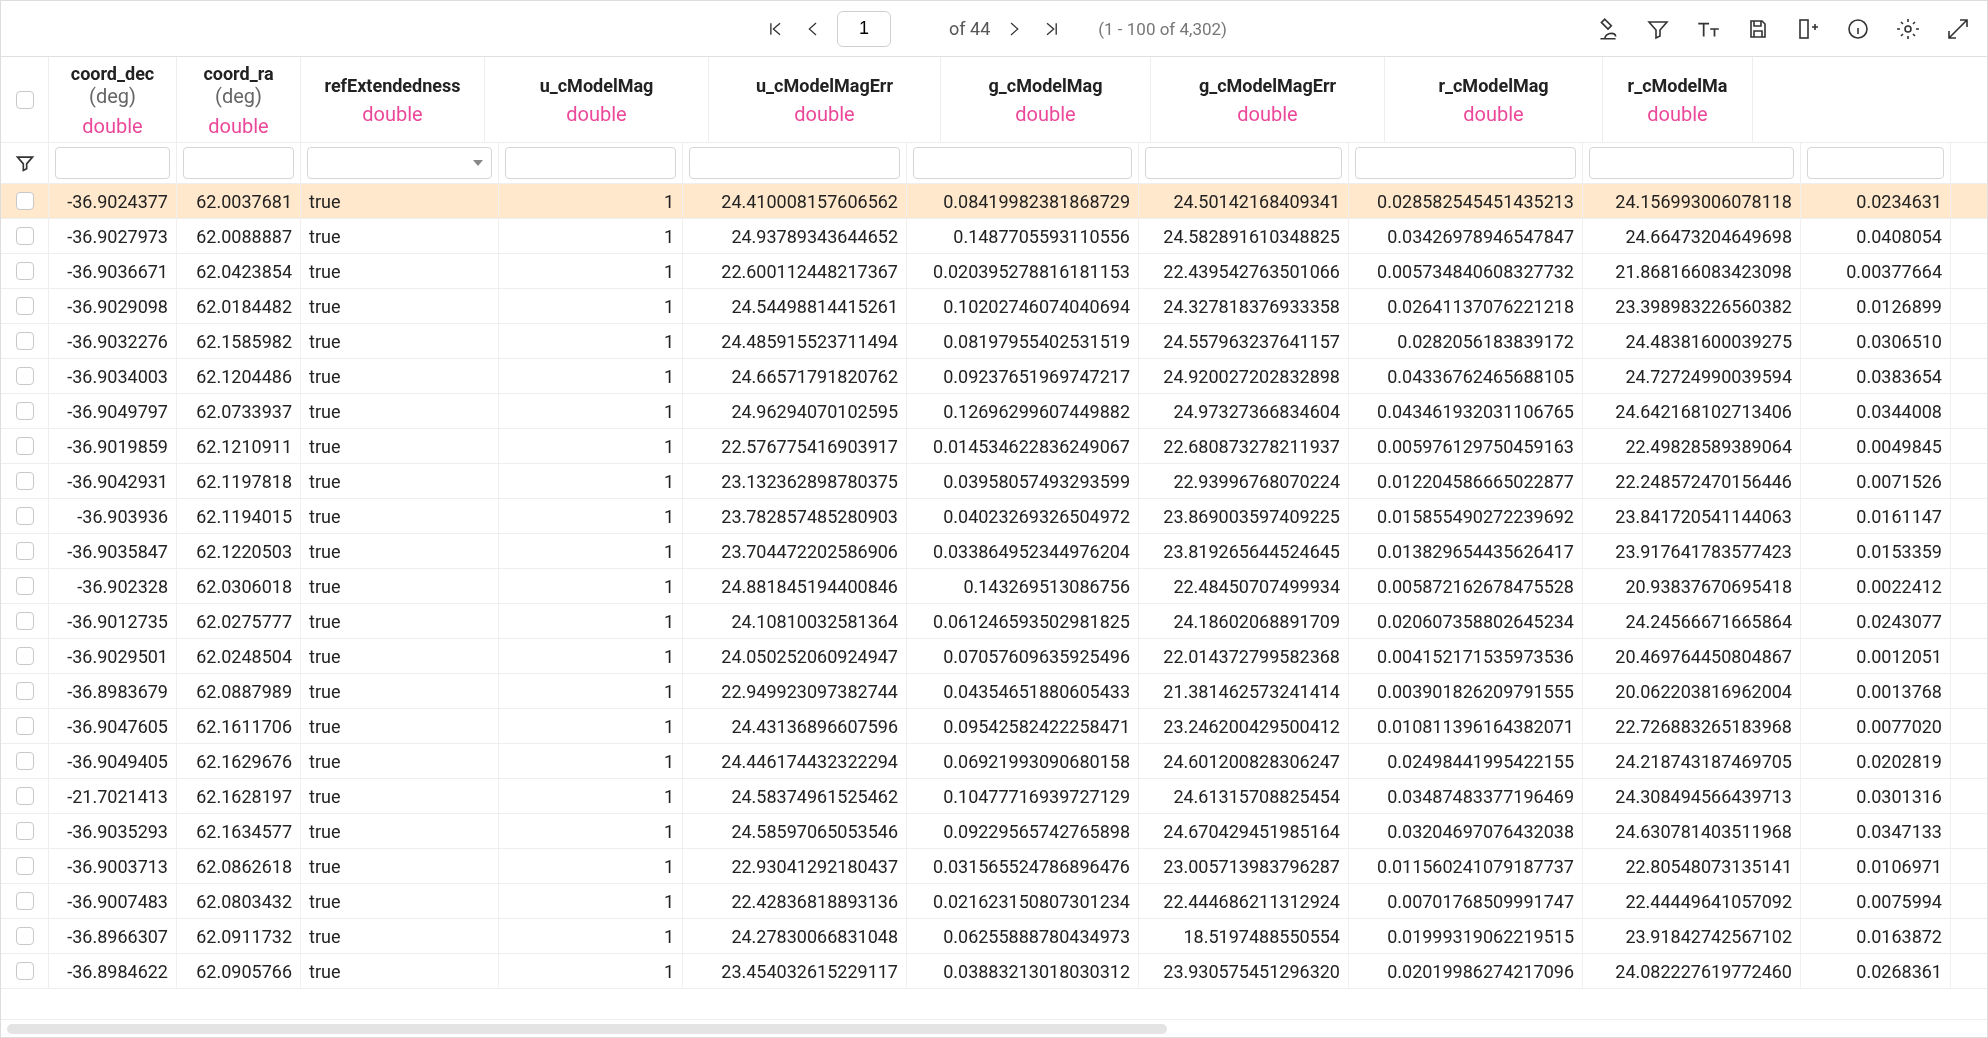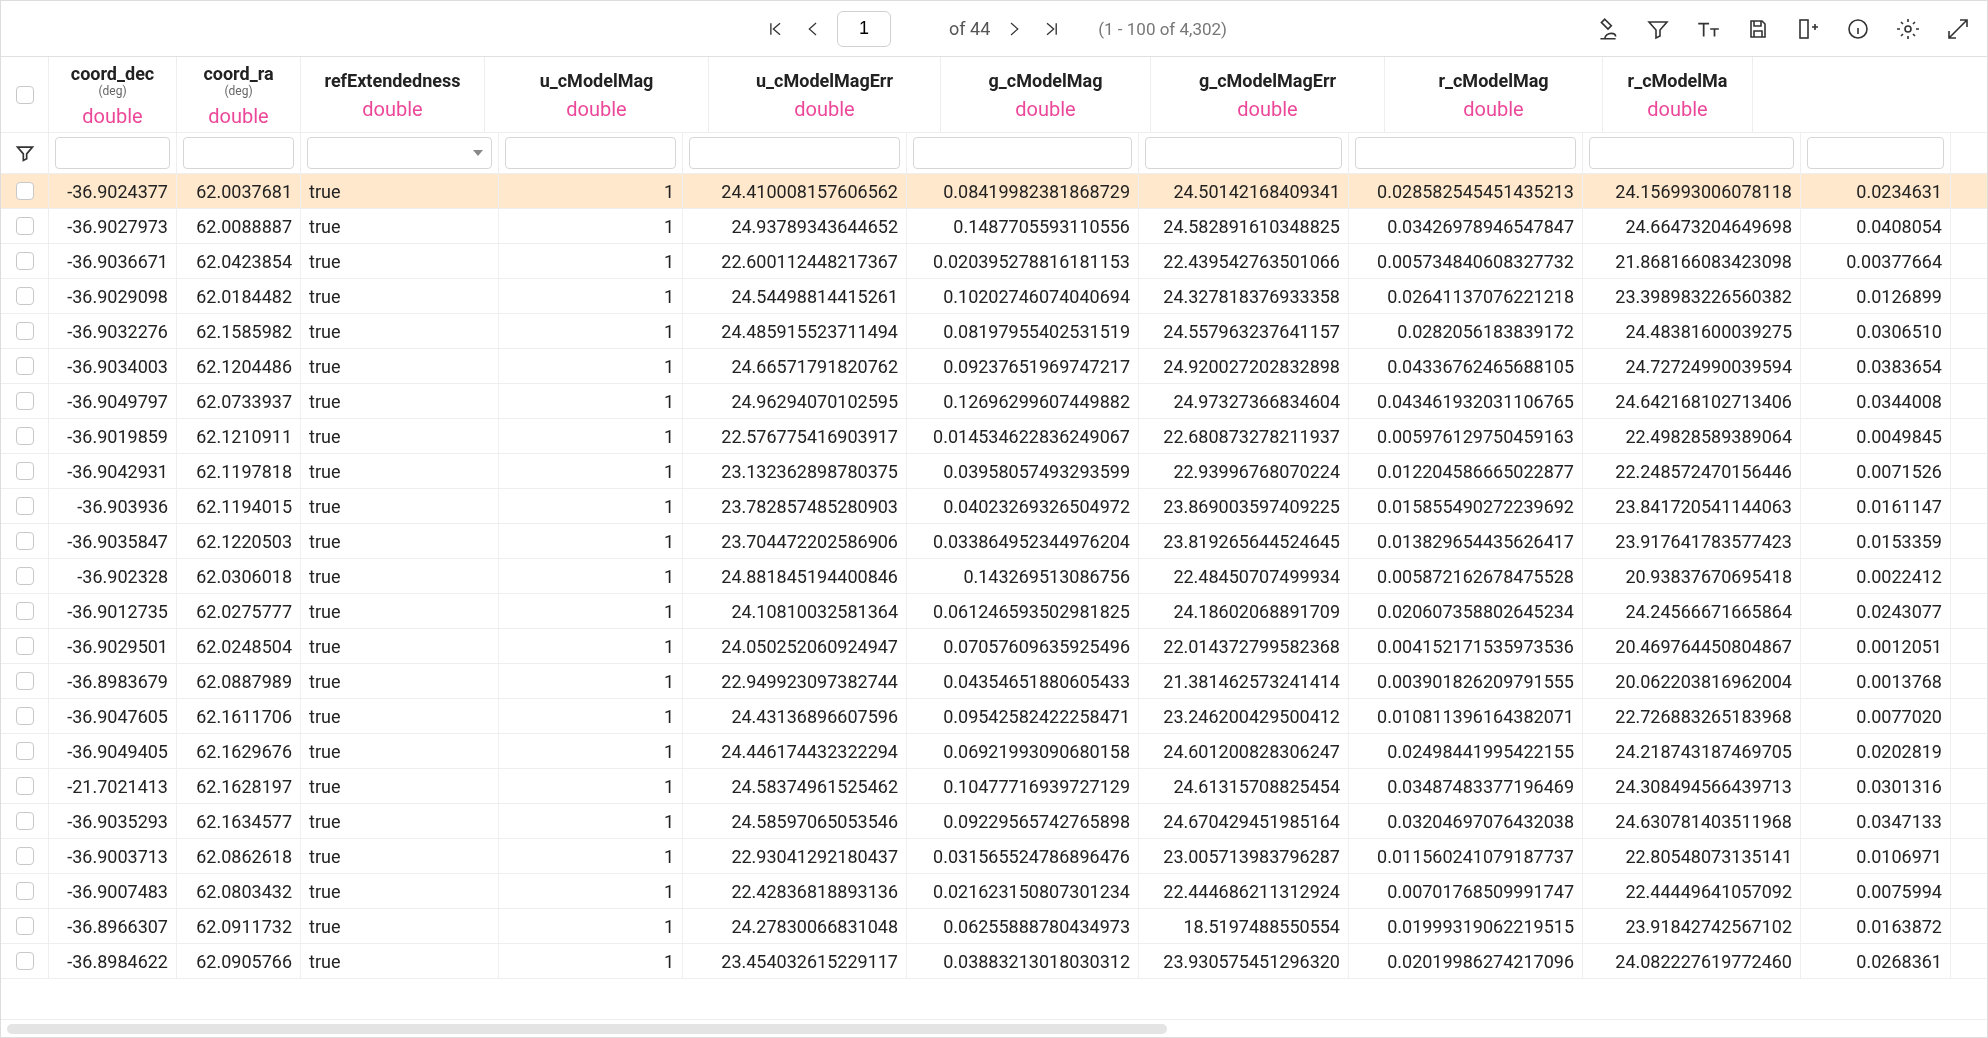--- a/index.html
+++ b/index.html
@@ -22,21 +22,21 @@
   .toolbar .right .iconbtn { width:30px; height:30px; display:flex; align-items:center; justify-content:center; color:#333; cursor:pointer;}
   .toolbar svg { stroke:#333; fill:none; stroke-width:1.6;}
   
   .gridwrap { flex:1; overflow:auto; position:relative;}
   .grid-inner { min-width:2000px; }
   .header-row, .filter-row, .data-row { display:flex; border-bottom:1px solid #eee;}
   .header-row { align-items:stretch;}
   .checkcol { flex:0 0 48px; display:flex; align-items:center; justify-content:center; border-right:1px solid #eee;}
   .hcell { border-right:1px solid #eee; padding:6px 8px 4px 8px; display:flex; flex-direction:column; align-items:center; justify-content:center; text-align:center;}
   .hcell .name { font-weight:700; color:#222; font-size:18px; white-space:nowrap; overflow:hidden; text-overflow:ellipsis; width:100%;}
-  .hcell .unit { color:#666; font-size:12px;}
+  .hcell .unit { color:#666; font-size:20px;}
   .hcell .type { color:#ec4899; font-size:20px; margin-top:6px;text-align:center;}
   .filter-row .checkcol { align-items:center; justify-content:center;}
   .fcell { border-right:1px solid #eee; padding:4px 6px;}
   .fcell .finput { width:100%; height:32px; border:1px solid #d6d6d6; border-radius:4px; padding:0 6px; font-size:15px;}
   .fcell .fselect { width:100%; height:32px; border:1px solid #d6d6d6; border-radius:4px; background:#fff; padding:0 20px 0 6px; position:relative;}
   .fcell .fselect::after { content:""; position:absolute; right:8px; top:50%; width:0;height:0;border-left:5px solid transparent;border-right:5px solid transparent;border-top:6px solid #888; transform:translateY(-50%);}
   .data-row { align-items:stretch; height:35px;}
   .data-row.selected { background:#ffe8cc;}
   .dcell { border-right:1px solid #f0f0f0; padding:4px 8px; display:flex; align-items:center; font-size:18px; color:#222; overflow:hidden; white-space:nowrap; font-variant-numeric: tabular-nums;}
   .dcell.num { justify-content:flex-end;}

